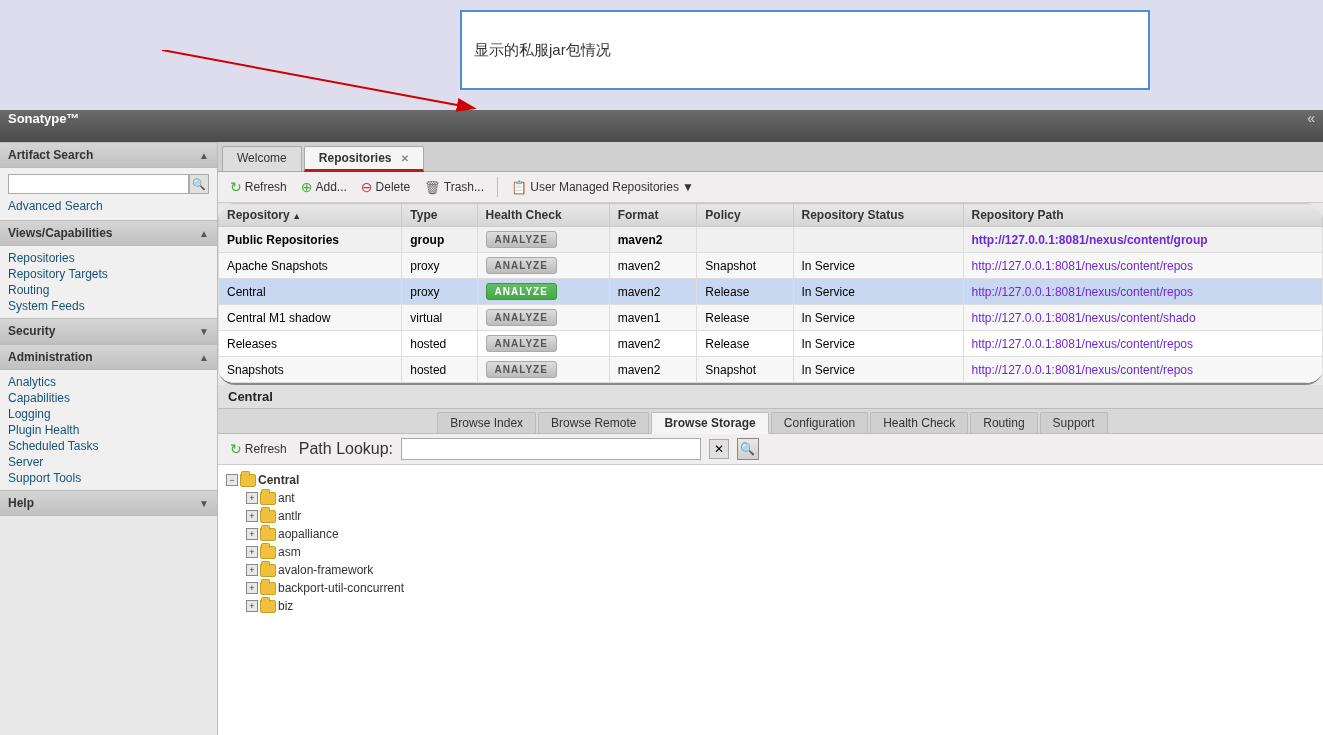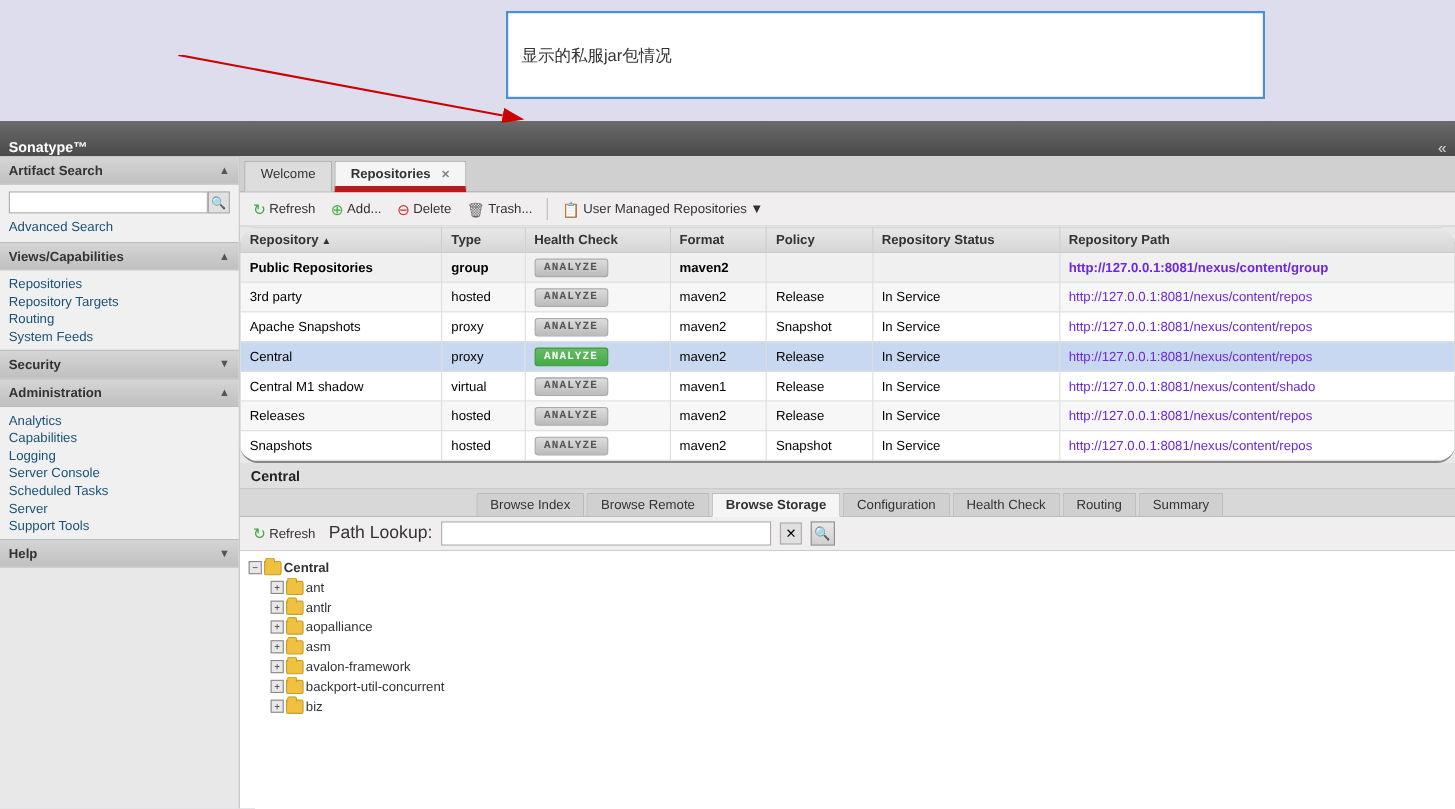--- a/index.html
+++ b/index.html
@@ -38,21 +38,21 @@
       bottom: 0;
       display: flex;
       flex-direction: column;
     }
 
     
     .app-header {
       height: 30px;
       background: linear-gradient(to bottom, #6b6b6b, #4a4a4a);
       display: flex;
-      align-items: flex-start;
+      align-items: flex-end;
       padding: 16px 8px;
     }
     .app-header-title {
       color: white;
       font-size: 13px;
       font-weight: bold;
     }
     .collapse-btn {
       margin-left: auto;
       color: #ccc;
@@ -164,21 +164,21 @@
       background: #ddd;
       cursor: pointer;
       font-size: 12px;
       color: #333;
       margin-right: 2px;
       border-radius: 2px 2px 0 0;
     }
     .tab.active {
       background: #f5f5f5;
       font-weight: bold;
-      border-bottom: 6px solid #b91c1c;
+      border-bottom: 3px solid #b91c1c;
       margin-bottom: -1px;
     }
     .tab-close {
       margin-left: 6px;
       font-size: 10px;
       color: #888;
     }
 
     
     .toolbar {
@@ -240,21 +240,20 @@
     .analyze-btn {
       background: linear-gradient(to bottom, #ddd, #bbb);
       border: 1px solid #aaa;
       border-radius: 3px;
       padding: 2px 8px;
       font-size: 10px;
       font-weight: bold;
       color: #555;
       cursor: pointer;
       letter-spacing: 1px;
-      font-family: Liberation Mono, monospace;
     }
     .analyze-btn.active {
       background: linear-gradient(to bottom, #66bb66, #44aa44);
       color: white;
       border-color: #3a9a3a;
     }
 
     .repo-link {
       color: #6d28d9;
       text-decoration: none;
@@ -460,21 +459,21 @@
       </div>
 
       <div class="sidebar-section-header">
         <span>Administration</span>
         <span class="arrow">▲</span>
       </div>
       <div class="sidebar-section-nav">
         <a class="sidebar-link" href="#">Analytics</a>
         <a class="sidebar-link" href="#">Capabilities</a>
         <a class="sidebar-link" href="#">Logging</a>
-        <a class="sidebar-link" href="#">Server Console</a>
+        <a class="sidebar-link" href="#">Plugin Health</a>
         <a class="sidebar-link" href="#">Scheduled Tasks</a>
         <a class="sidebar-link" href="#">Server</a>
         <a class="sidebar-link" href="#">Support Tools</a>
       </div>
 
       <div class="sidebar-section-header">
         <span>Help</span>
         <span class="arrow">▼</span>
       </div>
 
@@ -531,31 +530,20 @@
             <tr class="group-header">
               <td><strong>Public Repositories</strong></td>
               <td>group</td>
               <td>
                 <button class="analyze-btn">ANALYZE</button>
               </td>
               <td>maven2</td>
               <td></td>
               <td></td>
               <td><a class="repo-link" href="#">http://127.0.0.1:8081/nexus/content/group</a></td>
-            </tr>
-            <tr>
-              <td>3rd party</td>
-              <td>hosted</td>
-              <td>
-                <button class="analyze-btn">ANALYZE</button>
-              </td>
-              <td>maven2</td>
-              <td>Release</td>
-              <td>In Service</td>
-              <td><a class="repo-link" href="#">http://127.0.0.1:8081/nexus/content/repos</a></td>
             </tr>
             <tr>
               <td>Apache Snapshots</td>
               <td>proxy</td>
               <td>
                 <button class="analyze-btn">ANALYZE</button>
               </td>
               <td>maven2</td>
               <td>Snapshot</td>
               <td>In Service</td>
@@ -611,21 +599,21 @@
 
       <div class="bottom-panel">
         <div class="bottom-panel-title">Central</div>
         <div class="bottom-tabs-bar">
           <div class="bottom-tab">Browse Index</div>
           <div class="bottom-tab">Browse Remote</div>
           <div class="bottom-tab active">Browse Storage</div>
           <div class="bottom-tab">Configuration</div>
           <div class="bottom-tab">Health Check</div>
           <div class="bottom-tab">Routing</div>
-          <div class="bottom-tab">Summary</div>
+          <div class="bottom-tab">Support</div>
         </div>
 
         <div class="bottom-toolbar">
           <button class="toolbar-btn">
             <span class="icon-refresh">↻</span>
             <span>Refresh</span>
           </button>
           <span class="path-lookup-label">Path Lookup:</span>
           <input class="path-lookup-input" type="text" style="">
           <button class="path-clear-btn">✕</button>

